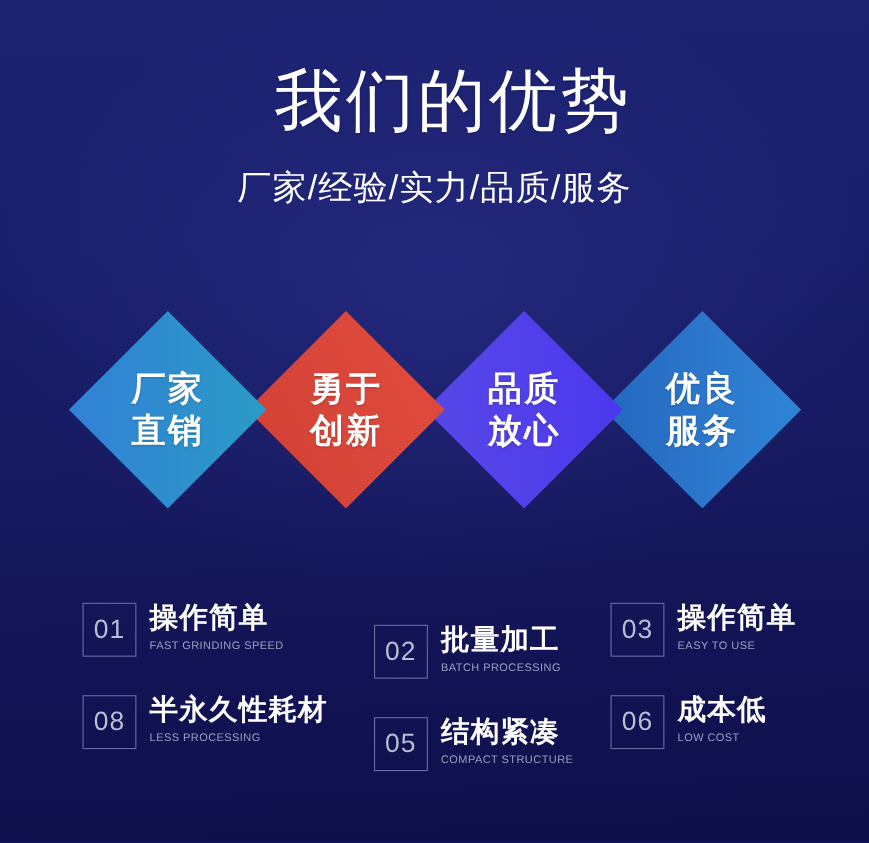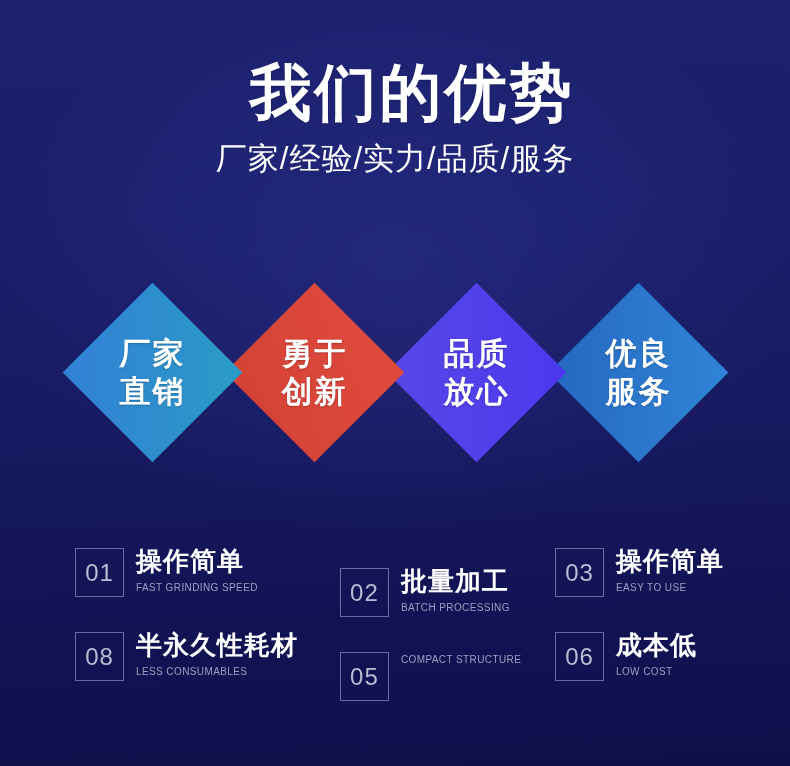--- a/index.html
+++ b/index.html
@@ -28,33 +28,33 @@
     position: absolute;
     top: 56px;
     left: 0;
     width: 790px;
     text-align: center;
   }
   .main-title {
     color: #ffffff;
     font-size: 62px;
     line-height: 74px;
-    font-weight: 700;
+    font-weight: 400;
     letter-spacing: 3px;
     margin: 0;
     text-shadow: 0 1px 2px rgba(0,0,0,0.18);
     padding-left: 34px;
   }
   .sub-title {
     color: #ffffff;
     font-size: 31px;
     line-height: 42px;
     font-weight: 400;
     letter-spacing: 1px;
-    margin: 8px 0 0 0;
+    margin: 20px 0 0 0;
   }
 
   
   .diamond-row {
     position: absolute;
     top: 283px;
     left: 0;
     width: 790px;
     height: 180px;
   }
@@ -217,27 +217,28 @@
       </div>
 
     </div>
 
     <div class="feat-row">
 
       <div class="feat col-a">
         <div class="num-box">08</div>
         <div class="feat-text">
           <div class="feat-cn">半永久性耗材</div>
-          <div class="feat-en">LESS CONSUMABLES</div>
+          <div class="feat-en">LESS PROCESSING</div>
         </div>
       </div>
 
       <div class="feat col-b">
         <div class="num-box">05</div>
         <div class="feat-text">
+          <div class="feat-cn">结构紧凑</div>
           <div class="feat-en">COMPACT STRUCTURE</div>
         </div>
       </div>
 
       <div class="feat col-c">
         <div class="num-box">06</div>
         <div class="feat-text">
           <div class="feat-cn">成本低</div>
           <div class="feat-en">LOW COST</div>
         </div>

